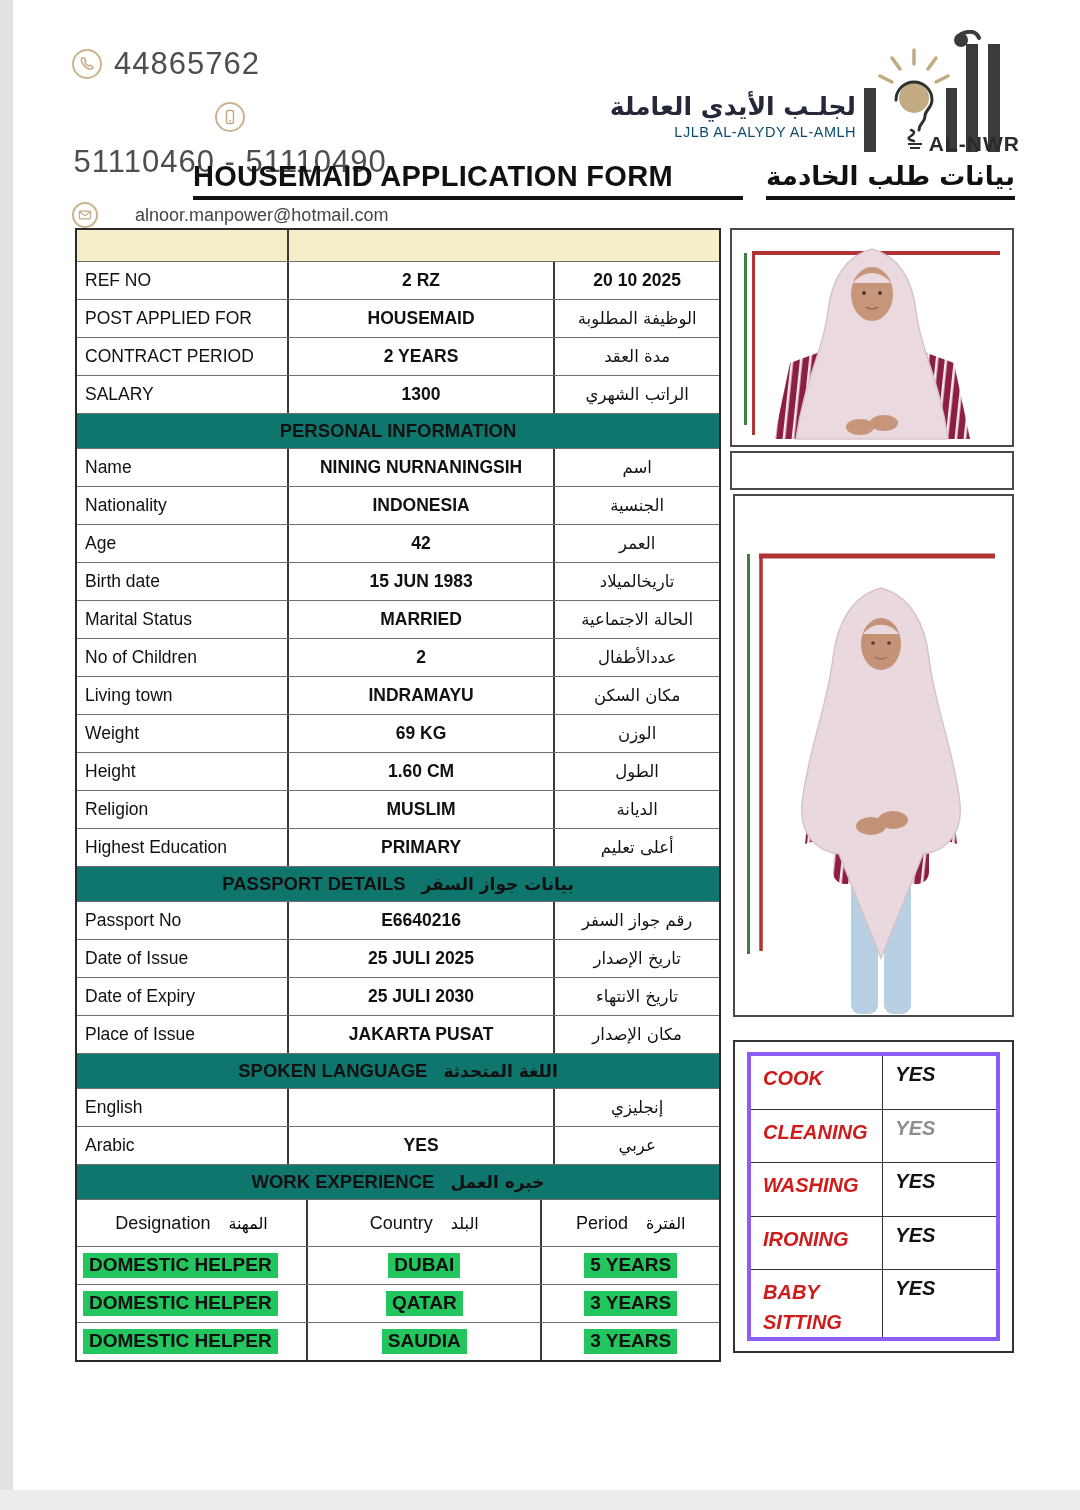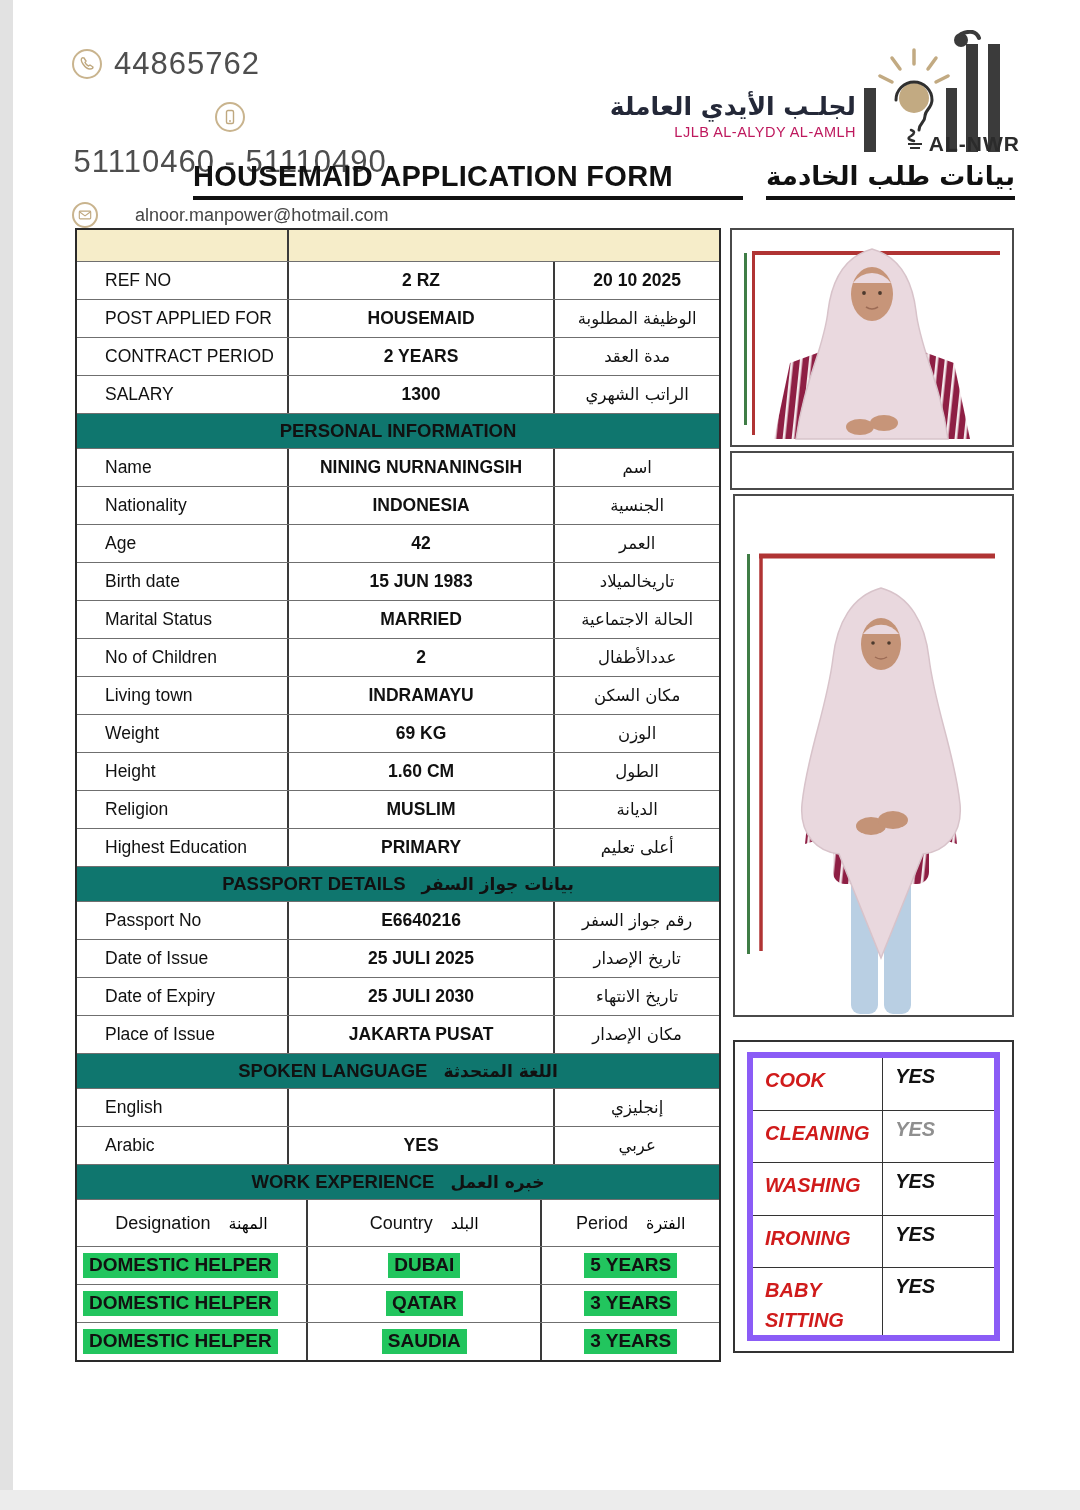--- a/index.html
+++ b/index.html
@@ -15,36 +15,36 @@
   .line-email{font-size:18px;margin-top:22px;color:#454545;gap:37px;}
   .cicon{flex:0 0 auto;width:30px;height:30px;border:2px solid #c9b48e;border-radius:50%;display:flex;align-items:center;justify-content:center;color:#bfa87f;font-size:15px;box-sizing:border-box;}
   .cicon.small{width:26px;height:26px;font-size:13px;}
   .cicon svg{display:block;}
   .address{margin:3px 0 0 40px;font-size:12.5px;color:#b49a6c;direction:rtl;text-align:left;width:270px;font-family:"DejaVu Sans",sans-serif;}
 
   
   .brand{position:absolute;right:58px;top:30px;display:flex;align-items:flex-start;gap:6px;}
   .brand-names{margin-top:62px;text-align:right;}
   .brand-ar{font-size:25px;font-weight:bold;color:#242838;font-family:"DejaVu Sans",sans-serif;}
-  .brand-latin{font-size:14.5px;color:#be185d;letter-spacing:.5px;margin-top:3px;}
+  .brand-latin{font-size:14.5px;color:#0c4a6e;letter-spacing:.5px;margin-top:3px;}
   .logo-mark{width:160px;height:132px;position:relative;}
   .logo-wordmark{position:absolute;right:2px;bottom:6px;font-size:21px;font-weight:bold;color:#2b2b2b;letter-spacing:1px;}
 
   
   .title-row{position:absolute;left:75px;top:160px;width:940px;display:flex;justify-content:space-between;align-items:flex-end;}
   .title-en{font-size:29px;font-weight:bold;color:#111;border-bottom:4px solid #111;padding:0 70px 3px 0;margin-left:118px;letter-spacing:.3px;}
   .title-ar{font-size:26px;font-weight:bold;color:#111;border-bottom:4px solid #111;padding-bottom:5px;font-family:"DejaVu Sans",sans-serif;}
 
   
   .form-table{position:absolute;left:75px;top:228px;width:646px;border:2px solid #2a2a2a;box-sizing:border-box;background:#fff;}
   .frow{display:flex;height:38px;border-top:1px solid #6f6f6f;box-sizing:border-box;align-items:stretch;}
   .frow:first-child{border-top:none;}
   .frow.blank{height:31px;background:#f6edc9;}
   .cell{display:flex;align-items:center;box-sizing:border-box;overflow:hidden;}
-  .c-label{width:33%;padding-left:28px;font-size:17.5px;color:#111;border-right:2px solid #3a3a3a;}
+  .c-label{width:33%;padding-left:8px;font-size:17.5px;color:#111;border-right:2px solid #3a3a3a;}
   .c-value{width:41.5%;justify-content:center;font-weight:bold;font-size:17.5px;color:#111;border-right:2px solid #3a3a3a;}
   .c-right{width:25.5%;justify-content:center;font-size:16.5px;color:#111;font-family:"DejaVu Sans",sans-serif;}
   .c-right.date{font-weight:bold;font-family:"Liberation Sans",sans-serif;font-size:17.5px;direction:ltr;}
   .c-merge{flex:1;}
   .frow.section{background:#0f766e;height:35px;justify-content:center;align-items:center;gap:16px;}
   .sec-en{font-weight:bold;font-size:18.5px;color:#111;}
   .sec-ar{font-weight:bold;font-size:17px;color:#111;font-family:"DejaVu Sans",sans-serif;}
   
   .frow.we-head{height:47px;}
   .we-c{justify-content:center;gap:18px;}
@@ -57,21 +57,21 @@
   .hl{display:inline-block;background:#22c55e;font-weight:bold;font-size:19px;color:#111;padding:1px 6px;line-height:1.2;}
 
   
   .photo-box{position:absolute;border:2px solid #4a4a4a;background:#fff;box-sizing:border-box;}
   .photo-half-box{left:730px;top:228px;width:284px;height:219px;}
   .empty-box{position:absolute;left:730px;top:451px;width:284px;height:39px;border:2px solid #4a4a4a;background:#fff;box-sizing:border-box;}
   .photo-full-box{left:733px;top:494px;width:281px;height:523px;}
   .photo-box svg{display:block;width:100%;height:100%;}
 
   .skills-box{position:absolute;left:733px;top:1040px;width:281px;height:313px;border:2px solid #333;box-sizing:border-box;padding:10px 12px;background:#fff;display:flex;}
-  .skills-table{flex:1;border:6px solid #8b5cf6;display:flex;flex-direction:column;}
+  .skills-table{flex:1;border:4px solid #8b5cf6;display:flex;flex-direction:column;}
   .srow{flex:1;display:flex;border-top:1px solid #333;}
   .srow:first-child{border-top:none;}
   .s-label{width:54%;border-right:1.5px solid #333;padding:7px 14px 0 12px;font-weight:bold;font-style:italic;font-size:20px;color:#d01b1b;line-height:1.5;box-sizing:border-box;align-items:flex-start;display:flex;flex-wrap:wrap;}
   .s-value{width:46%;padding:7px 0 0 12px;font-weight:bold;font-style:italic;font-size:20px;color:#111;box-sizing:border-box;}
   .s-value.muted{color:#8f8f8f;}
 </style>
 </head>
 <body>
 
 <div class="page">

